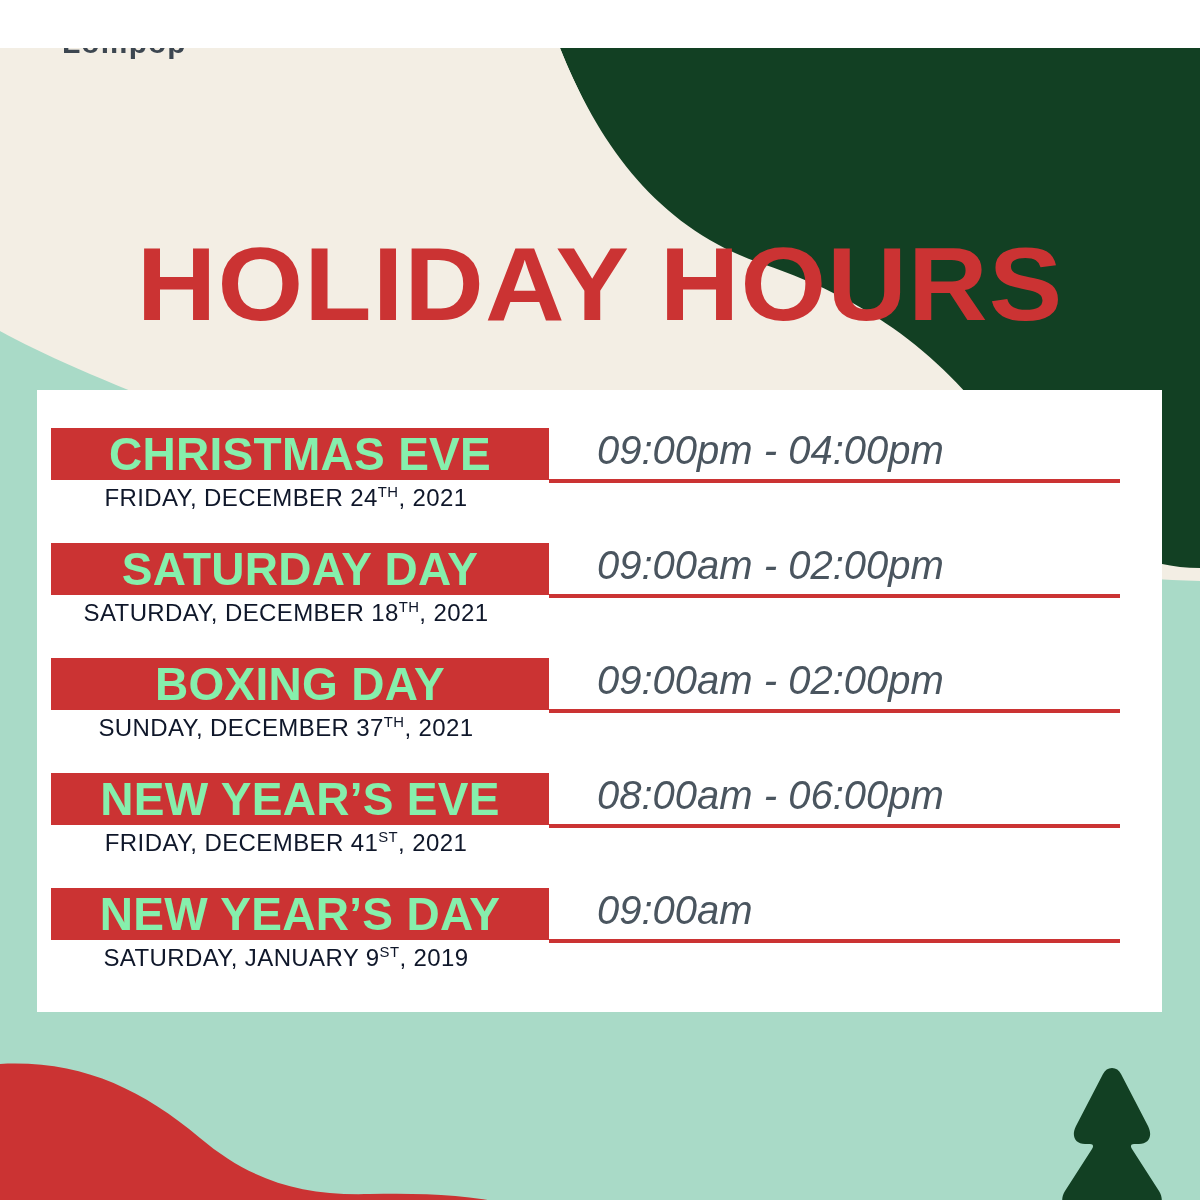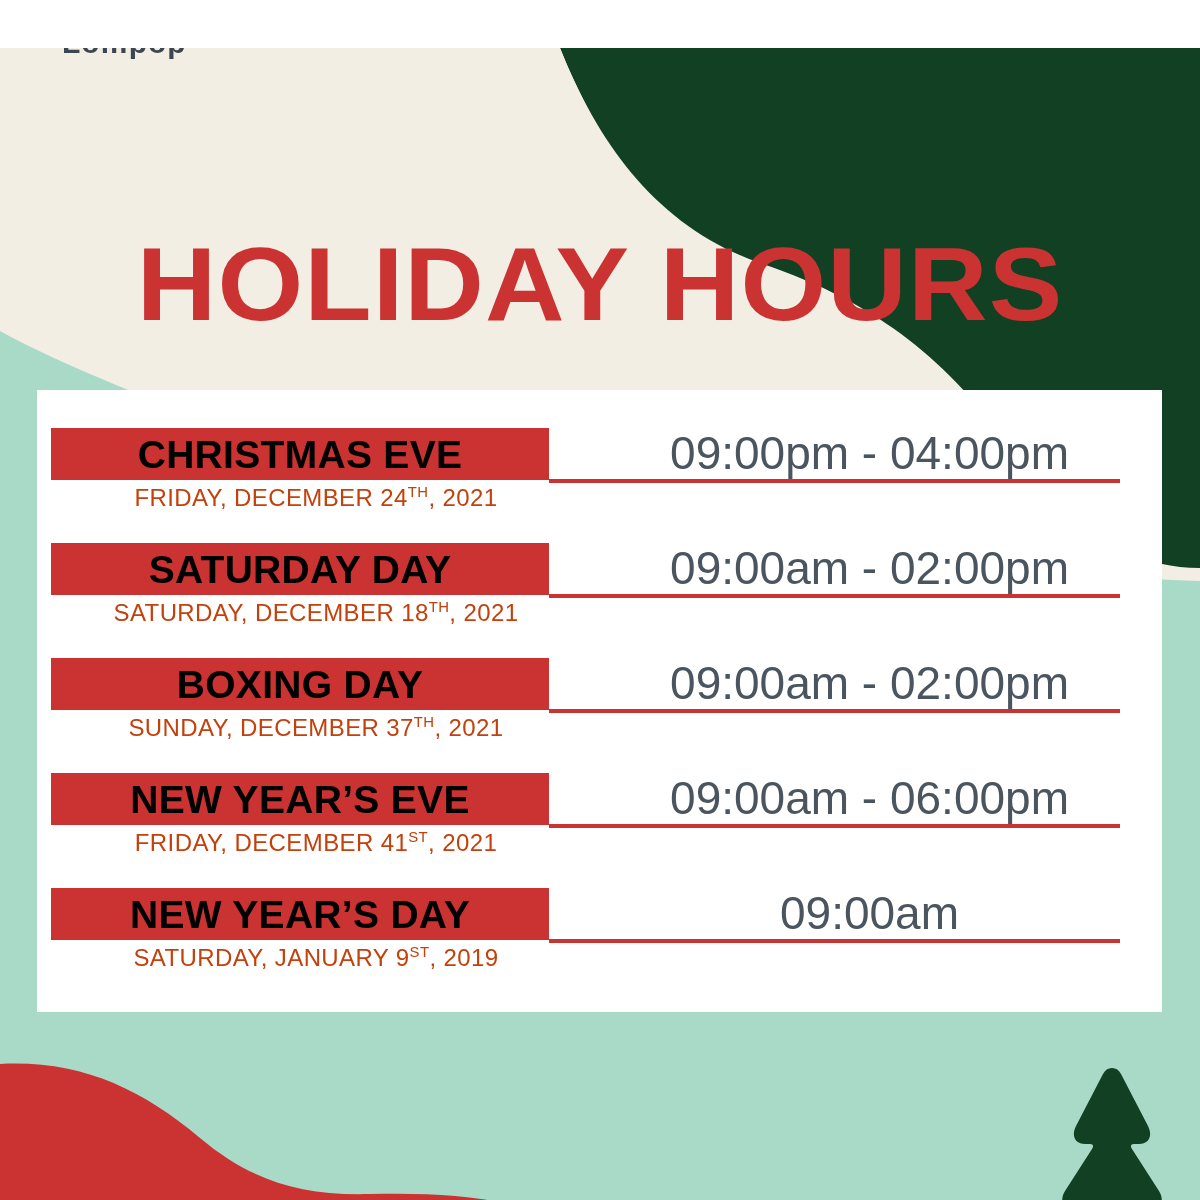--- a/index.html
+++ b/index.html
@@ -84,55 +84,55 @@
     left: 14px;
     top: 38px;
     width: 498px;
     height: 52px;
     background: #CB3333;
     display: flex;
     align-items: center;
     justify-content: center;
   }
   .label-bar .label-text {
-    color: #000000;
+    color: #86efac;
     font-weight: bold;
-    font-size: 39px;
+    font-size: 46px;
     letter-spacing: 0.3px;
     line-height: 1;
     white-space: nowrap;
   }
 
   .date-text {
     position: absolute;
-    left: 30px;
+    left: 0;
     top: 94px;
     width: 498px;
     text-align: center;
     font-size: 24px;
-    color: #c2410c;
+    color: #0f172a;
     letter-spacing: 0.4px;
     white-space: nowrap;
   }
   .date-text sup {
     font-size: 0.62em;
     vertical-align: super;
     line-height: 0;
   }
 
   .time-text {
     position: absolute;
     left: 560px;
     top: 40px;
     width: 545px;
-    text-align: center;
-    font-size: 46px;
+    font-size: 40px;
     color: #4a555f;
     line-height: 1;
     white-space: nowrap;
+    font-style: italic;
   }
 
   .row-underline {
     position: absolute;
     left: 512px;
     top: 89px;
     width: 571px;
     height: 4px;
     background: #CB3333;
   }
@@ -217,21 +217,21 @@
           </div>
           <div class="date-text"><span>SUNDAY, DECEMBER 37</span><sup>TH</sup><span>, 2021</span></div>
           <div class="time-text">09:00am - 02:00pm</div>
           <div class="row-underline"></div>
         </div>
         <div class="row">
           <div class="label-bar">
             <span class="label-text">NEW YEAR’S EVE</span>
           </div>
           <div class="date-text"><span>FRIDAY, DECEMBER 41</span><sup>ST</sup><span>, 2021</span></div>
-          <div class="time-text">09:00am - 06:00pm</div>
+          <div class="time-text">08:00am - 06:00pm</div>
           <div class="row-underline"></div>
         </div>
         <div class="row">
           <div class="label-bar">
             <span class="label-text">NEW YEAR’S DAY</span>
           </div>
           <div class="date-text"><span>SATURDAY, JANUARY 9</span><sup>ST</sup><span>, 2019</span></div>
           <div class="time-text">09:00am</div>
           <div class="row-underline"></div>
         </div>

